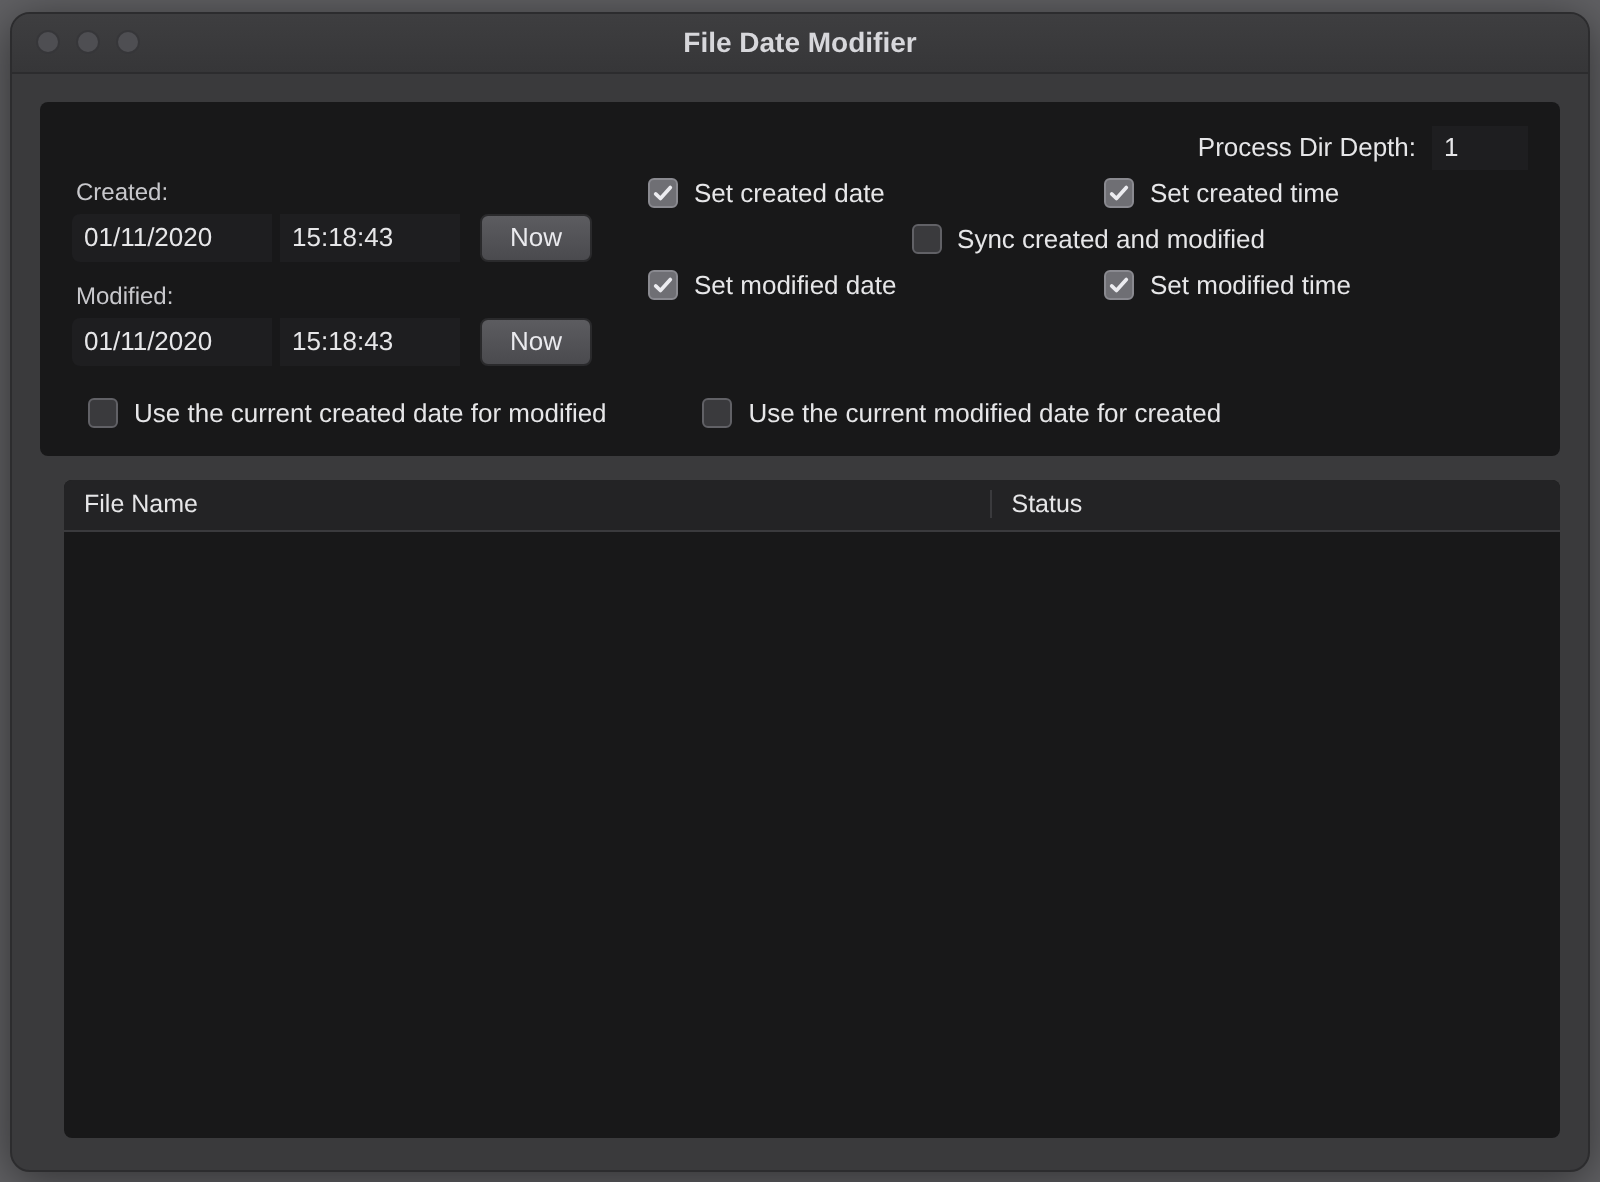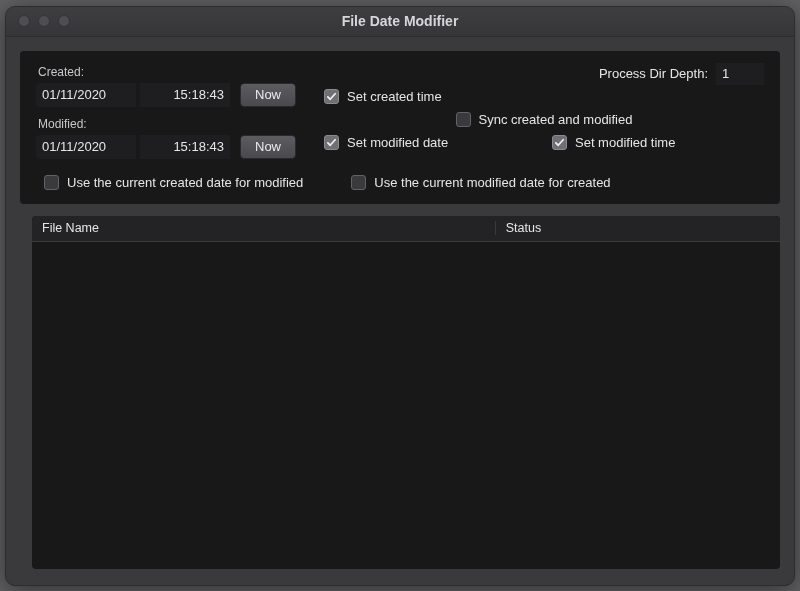--- a/index.html
+++ b/index.html
@@ -42,30 +42,30 @@
   .traffic span{width:12px;height:12px;border-radius:50%;background:var(--traffic);border:1px solid rgba(0,0,0,.3);}
   .title{font-weight:600;color:#d7d7db;font-size:14px;}
   .content{flex:1;padding:14px 14px 16px;display:flex;flex-direction:column;gap:12px;}
   .top-panel{
     background:var(--panel);
     border-radius:4px;
     padding:12px 16px 14px;
     display:flex;flex-direction:column;gap:10px;
   }
   .top-grid{display:flex;gap:28px;}
-  .dates{flex:0 0 auto;}
+  .dates{flex:0 0 auto;margin-top:24px;}
   .opts{flex:1;}
   .field-label{font-size:12px;color:var(--muted);margin:2px 0 4px 2px;}
   .date-row{display:flex;align-items:center;gap:4px;}
   .tin{
     height:24px;background:var(--input-bg);color:var(--text);
     border:none;font-size:13px;padding:0 6px;outline:none;
   }
   .date-in{width:100px;border-top-left-radius:4px;border-bottom-left-radius:4px;}
-  .time-in{width:90px;text-align:right;}
+  .time-in{width:90px;}
   .btn-now{
     height:24px;padding:0 14px;
     background:linear-gradient(#5c5c60,#4a4a4e);
     color:#eaeaee;border:none;border-radius:4px;
     font-size:13px;margin-left:6px;cursor:pointer;
     border:1px solid #2a2a2c;
   }
   .depth-row{display:flex;align-items:center;justify-content:flex-end;gap:8px;margin-bottom:4px;}
   .depth-in{width:48px;height:22px;}
   .checks{display:grid;grid-template-columns:1fr 1fr;row-gap:8px;column-gap:16px;margin-top:2px;}
@@ -127,20 +127,28 @@
             <button class="btn-now">Now</button>
           </div>
         </div>
 
         <div class="opts">
           <div class="depth-row">
             <span>Process Dir Depth:</span>
             <input class="tin depth-in" value="1" style="">
           </div>
           <div class="checks">
+            <label class="chk">
+              <span class="box checked">
+                  <svg viewBox="0 0 12 12">
+                    <path d="M2 6.5 L4.6 9 L10 3" stroke="#ececf0" stroke-width="2" fill="none" stroke-linecap="round" stroke-linejoin="round"></path>
+                  </svg>
+                </span>
+              <span>Set created date</span>
+            </label>
             <label class="chk">
               <span class="box checked">
                   <svg viewBox="0 0 12 12">
                     <path d="M2 6.5 L4.6 9 L10 3" stroke="#ececf0" stroke-width="2" fill="none" stroke-linecap="round" stroke-linejoin="round"></path>
                   </svg>
                 </span>
               <span>Set created time</span>
             </label>
             <div class="sync-row">
               <label class="chk">

